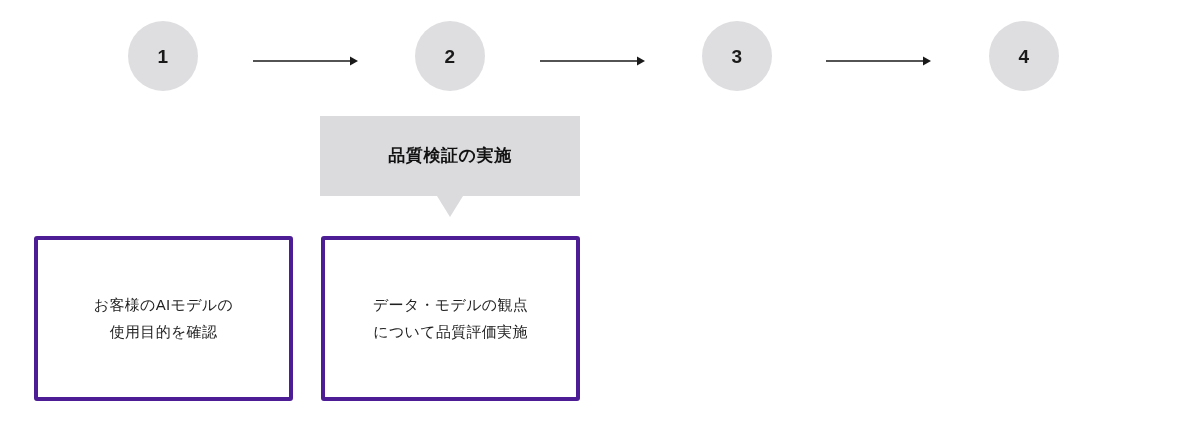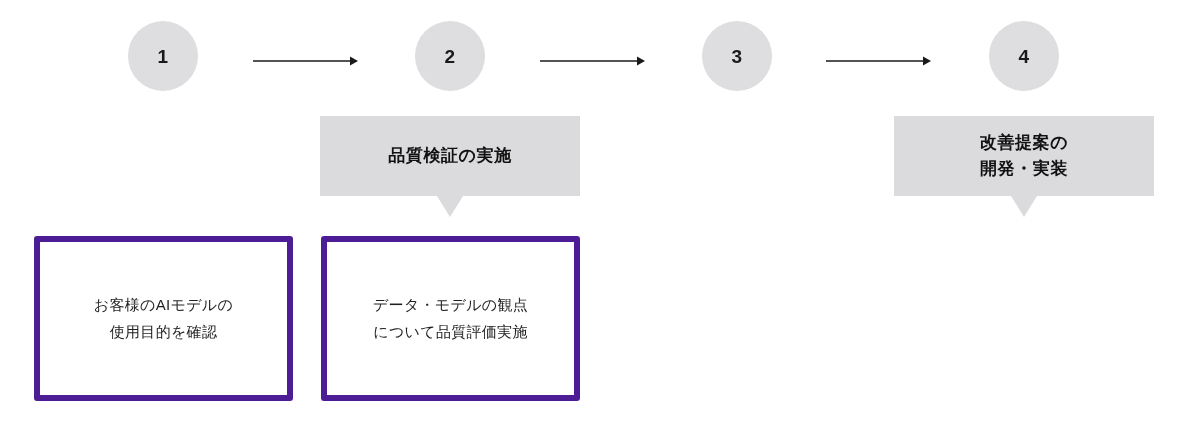--- a/index.html
+++ b/index.html
@@ -102,21 +102,21 @@
   }
 
   
   .content-box {
     position: absolute;
     top: 236px;
     left: 1px;
     width: 259px;
     height: 165px;
     background: #ffffff;
-    border: 6px solid #4c1d95;
+    border: 4px solid #4c1d95;
     border-radius: 3px;
     display: flex;
     align-items: center;
     justify-content: center;
     text-align: center;
   }
   .content-text {
     font-size: 15px;
     font-weight: normal;
     color: #1f1f1f;
@@ -159,27 +159,20 @@
   <div class="flow-column col-2">
     <div class="step-circle">
       <span class="step-circle-number">3</span>
     </div>
   </div>
 
   <div class="flow-column col-3">
     <div class="step-circle">
       <span class="step-circle-number">4</span>
     </div>
-    <div class="banner-wrap">
-      <div class="banner">
-        <span class="banner-title">改善提案の
-開発・実装</span>
-      </div>
-      <div class="banner-pointer"></div>
-    </div>
   </div>
 
   <div class="flow-arrow arrow-0">
     <svg width="105" height="12" viewBox="0 0 105 12" xmlns="http://www.w3.org/2000/svg">
       <line x1="0" y1="6" x2="97" y2="6" stroke="#1a1a1a" stroke-width="1.6"></line>
       <polygon points="97,1.5 105,6 97,10.5" fill="#1a1a1a"></polygon>
     </svg>
   </div>
 
   <div class="flow-arrow arrow-1">

